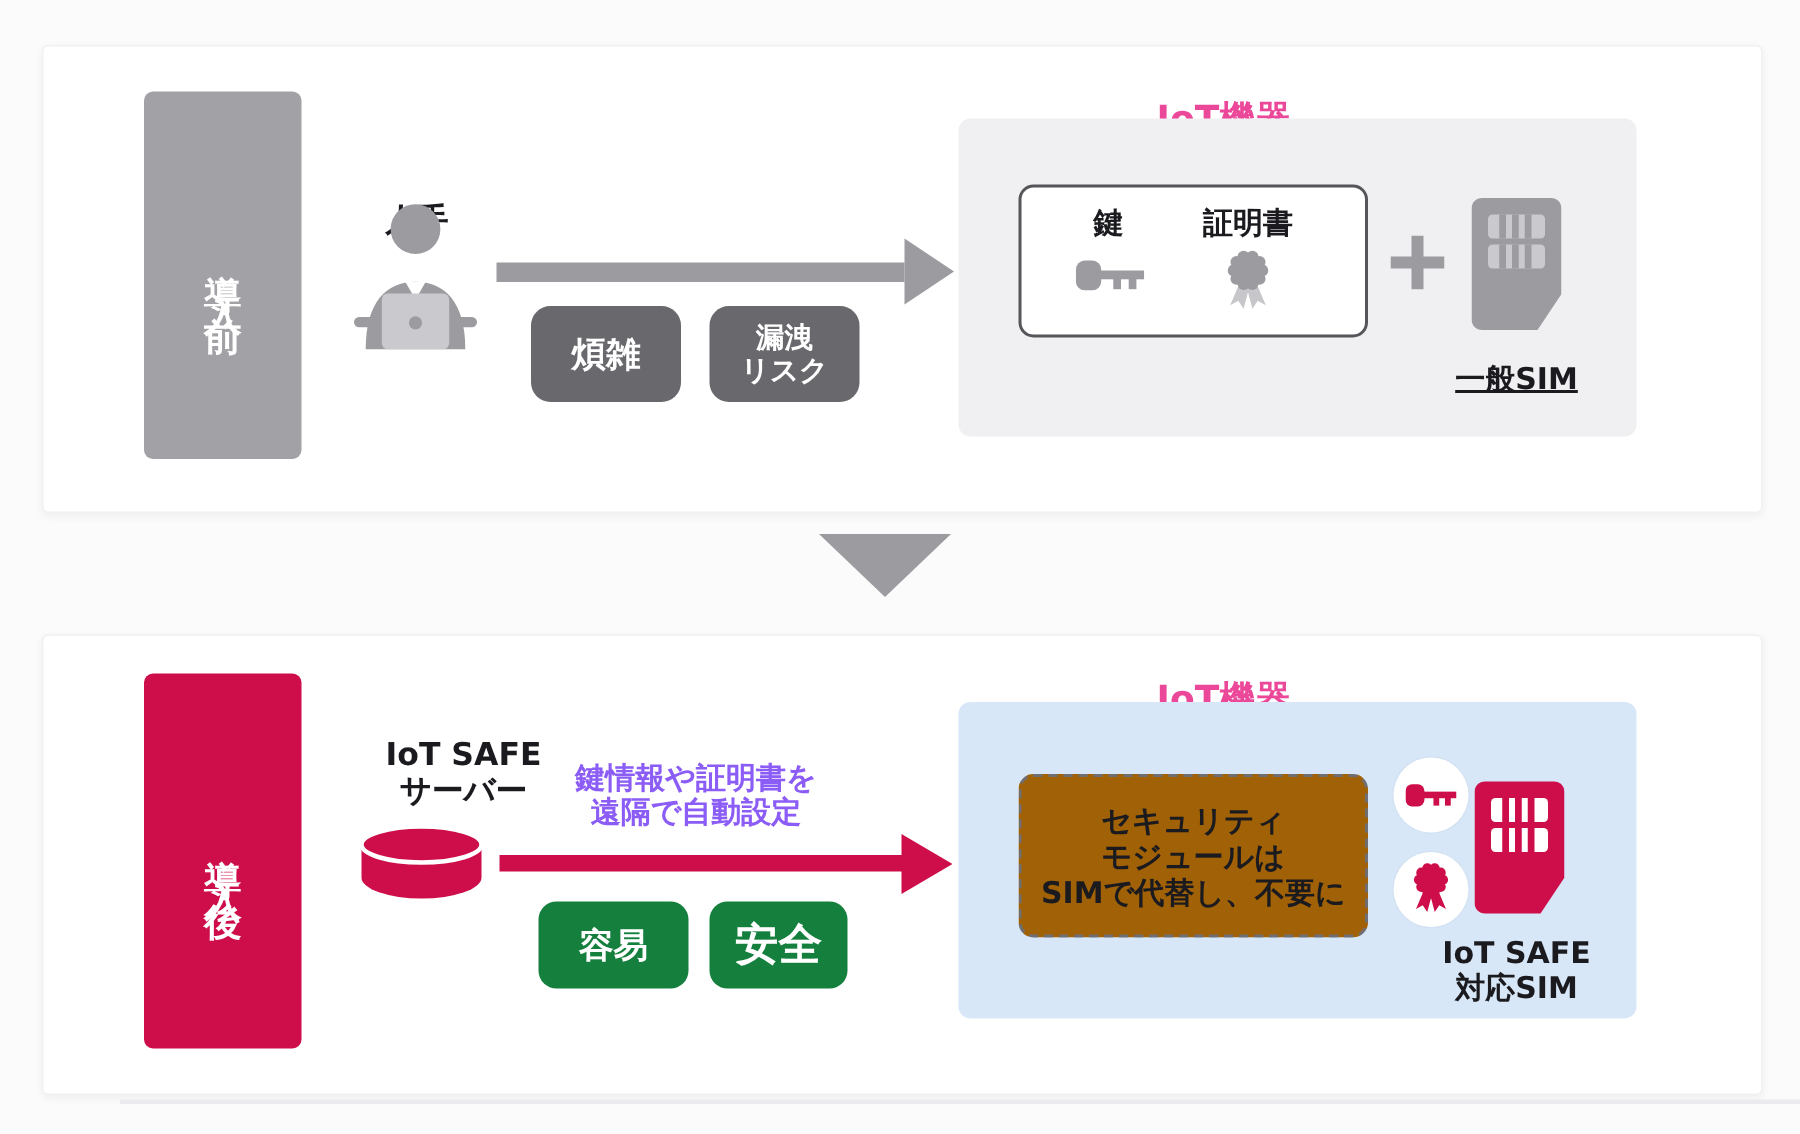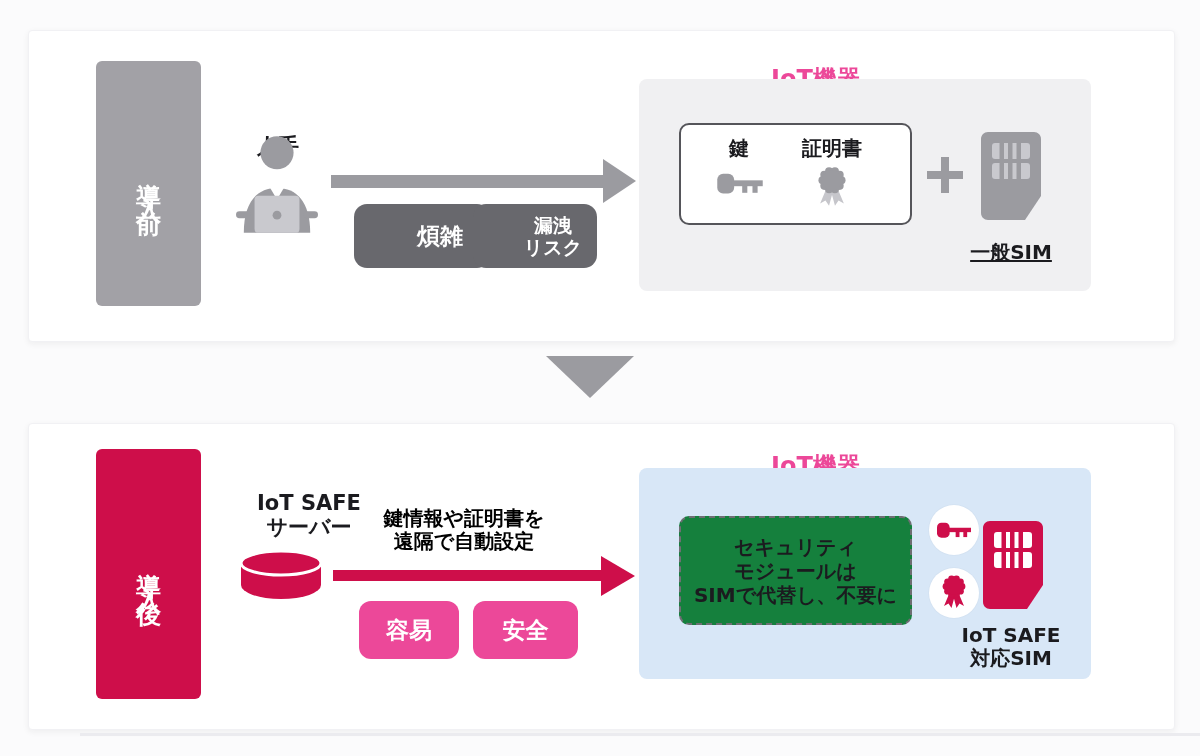--- a/index.html
+++ b/index.html
@@ -24,43 +24,43 @@
   .vtext{
     writing-mode:vertical-rl;text-orientation:upright;
     color:#FFFFFF;font-weight:700;font-size:25px;letter-spacing:14px;
   }
   .jp{font-weight:700;}
   .heading{font-size:24px;font-weight:700;color:#ec4899;text-align:left;}
   .badge{
     position:absolute;border-radius:13px;display:flex;align-items:center;justify-content:center;
     color:#FFFFFF;font-weight:700;text-align:center;
   }
-  .badge.dark{background:#68686D;padding-left:36px;}
-  .badge.red{background:#ec4899;}
+  .badge.dark{background:#68686D;}
+  .badge.red{background:#15803d;}
   .shaft-gray{background:#9B9BA0;}
   .shaft-red{background:#CE0E4A;}
   .head-gray{width:0;height:0;border-top:22px solid transparent;border-bottom:22px solid transparent;border-left:33px solid #9B9BA0;}
   .head-red{width:0;height:0;border-top:20px solid transparent;border-bottom:20px solid transparent;border-left:34px solid #CE0E4A;}
   .tri-down{width:0;height:0;border-left:44px solid transparent;border-right:44px solid transparent;border-top:42px solid #9B9BA0;}
   .panelbox{position:absolute;border-radius:8px;}
   .panelbox.graybg{background:#F0F0F2;}
   .panelbox.bluebg{background:#D8E7F7;}
   .modulebox{
     position:absolute;background:#FFFFFF;border:2.5px solid #55555A;border-radius:10px;
   }
   .dashedbox{
-    position:absolute;background:#15803d;border:2px dashed #6E6E73;border-radius:10px;
+    position:absolute;background:#a16207;border:2px dashed #6E6E73;border-radius:10px;
     display:flex;align-items:center;justify-content:center;
   }
   .circle-white{
     position:absolute;background:#FFFFFF;border-radius:50%;
     display:flex;align-items:center;justify-content:center;
     box-shadow:0 0 0 1px rgba(0,0,0,0.02);
   }
-  .redtxt{color:#000000;}
+  .redtxt{color:#8b5cf6;}
   .caption{font-size:20px;font-weight:700;text-align:center;color:#1B1B1F;}
   .bottomline{position:absolute;left:80px;top:733px;width:1120px;height:3px;background:#EBEBEF;}
 </style>
 </head>
 <body>
 
 <div class="card" style="left:28px;top:30px;width:1145px;height:310px;">
 
   <div class="sidebar gray" style="left:67px;top:30px;width:105px;height:245px;">
     <span class="vtext">導入前</span>
@@ -75,21 +75,21 @@
     <rect x="19" y="64" width="46" height="38" rx="4" fill="#C9C9CE"></rect>
     <circle cx="42" cy="84" r="4.5" fill="#9B9BA0"></circle>
     <circle cx="42" cy="20" r="17" fill="#9B9BA0"></circle>
   </svg>
 
 
   <div class="abs shaft-gray" style="left:302px;top:144px;width:272px;height:13px;"></div>
   <div class="abs head-gray" style="left:574px;top:128px;"></div>
 
   <div class="badge dark" style="left:325px;top:173px;width:100px;height:64px;font-size:23px;">煩雑</div>
-  <div class="badge dark pre" style="left:444px;top:173px;width:88px;height:64px;font-size:19px;line-height:22px;">漏洩
+  <div class="badge dark pre" style="left:444px;top:173px;width:100px;height:64px;font-size:19px;line-height:22px;">漏洩
 リスク</div>
 
   <div class="abs heading" style="left:742px;top:32px;width:200px;">IoT機器</div>
   <div class="panelbox graybg" style="left:610px;top:48px;width:452px;height:212px;"></div>
 
   <div class="modulebox" style="left:650px;top:92px;width:229px;height:98px;"></div>
   <div class="abs jp ctr" style="left:685px;top:104px;width:50px;font-size:20px;">鍵</div>
   <div class="abs jp ctr" style="left:773px;top:104px;width:60px;font-size:20px;">証明書</div>
 
   <svg class="abs" style="left:688px;top:142px;" width="46" height="22" viewBox="0 0 62 30">
@@ -154,21 +154,21 @@
     <ellipse cx="43" cy="14" rx="40" ry="12" fill="#CE0E4A" stroke="#FFFFFF" stroke-width="3"></ellipse>
   </svg>
 
   <div class="abs jp ctr pre redtxt" style="left:335px;top:83px;width:200px;font-size:20px;line-height:23px;">鍵情報や証明書を
 遠隔で自動設定</div>
 
   <div class="abs shaft-red" style="left:304px;top:146px;width:270px;height:11px;"></div>
   <div class="abs head-red" style="left:572px;top:132px;"></div>
 
   <div class="badge red" style="left:330px;top:177px;width:100px;height:58px;font-size:23px;border-radius:12px;">容易</div>
-  <div class="badge red" style="left:444px;top:177px;width:105px;height:58px;font-size:23px;border-radius:12px;">安全</div>
+  <div class="badge red" style="left:444px;top:177px;width:92px;height:58px;font-size:29px;border-radius:12px;">安全</div>
 
   <div class="abs heading" style="left:742px;top:26px;width:200px;">IoT機器</div>
   <div class="panelbox bluebg" style="left:610px;top:44px;width:452px;height:211px;"></div>
 
   <div class="dashedbox" style="left:650px;top:92px;width:229px;height:105px;">
     <div class="jp ctr pre" style="font-size:20px;line-height:24px;">セキュリティ
 モジュールは
 SIMで代替し、不要に</div>
   </div>
 

